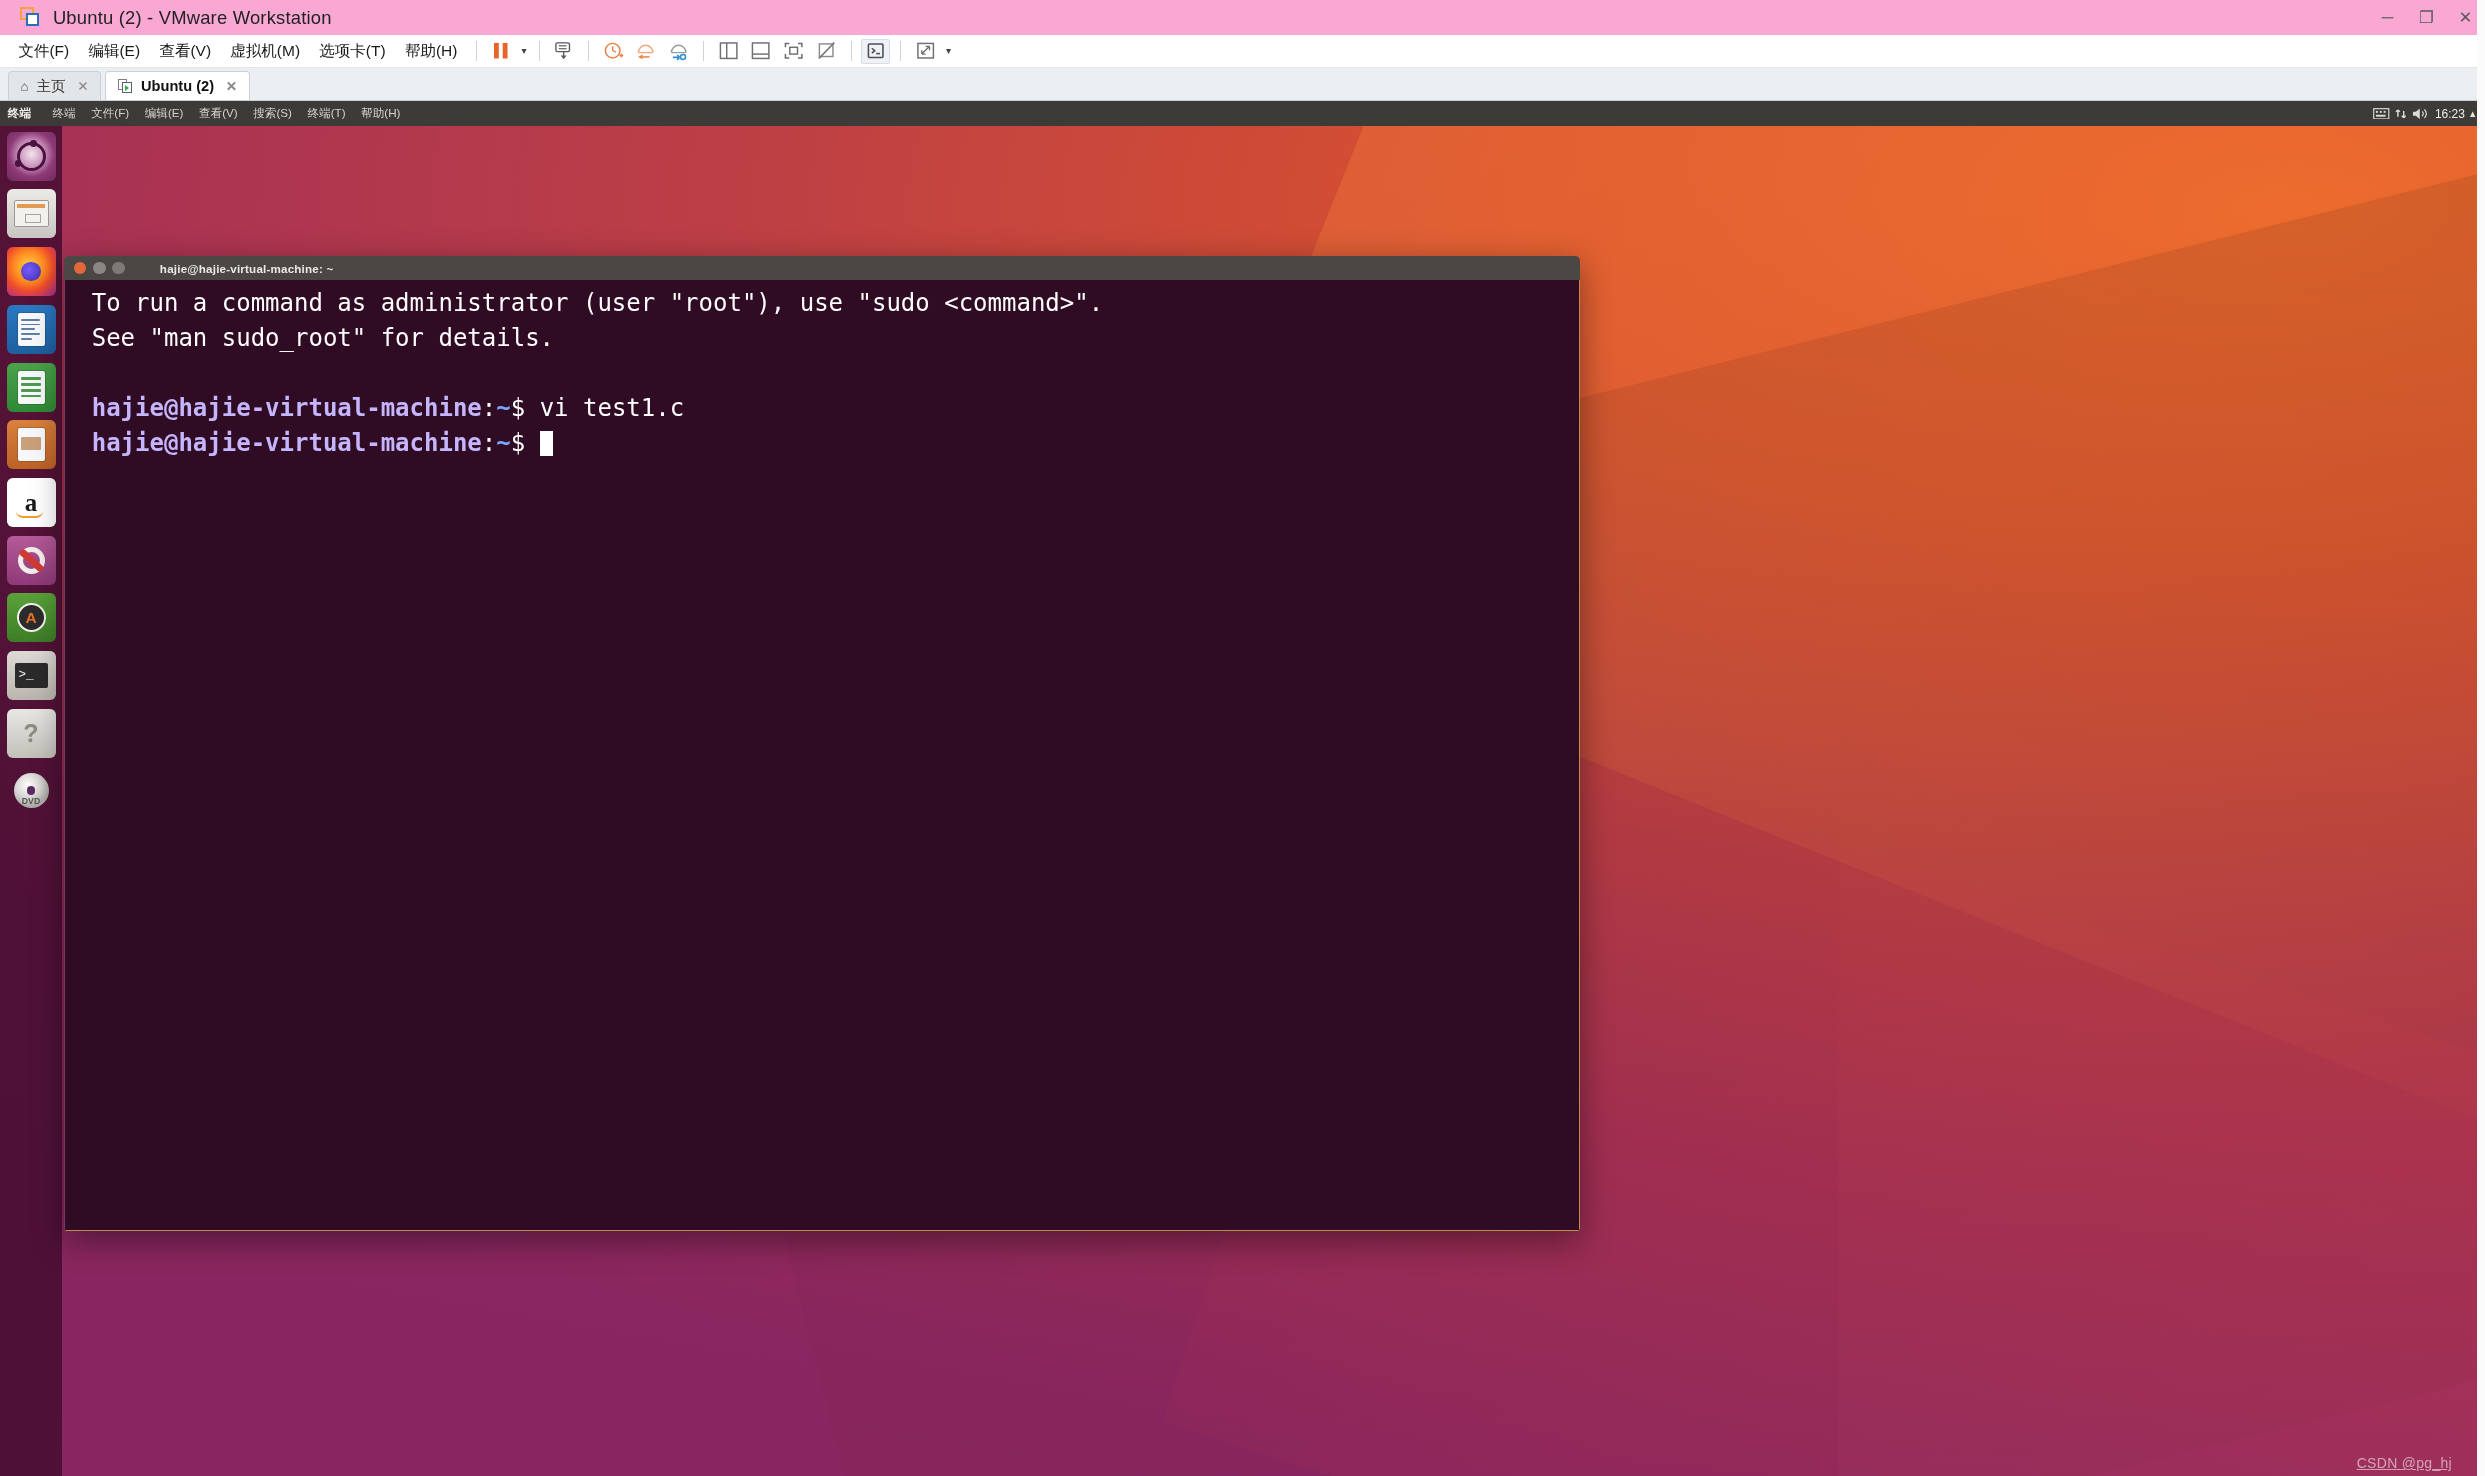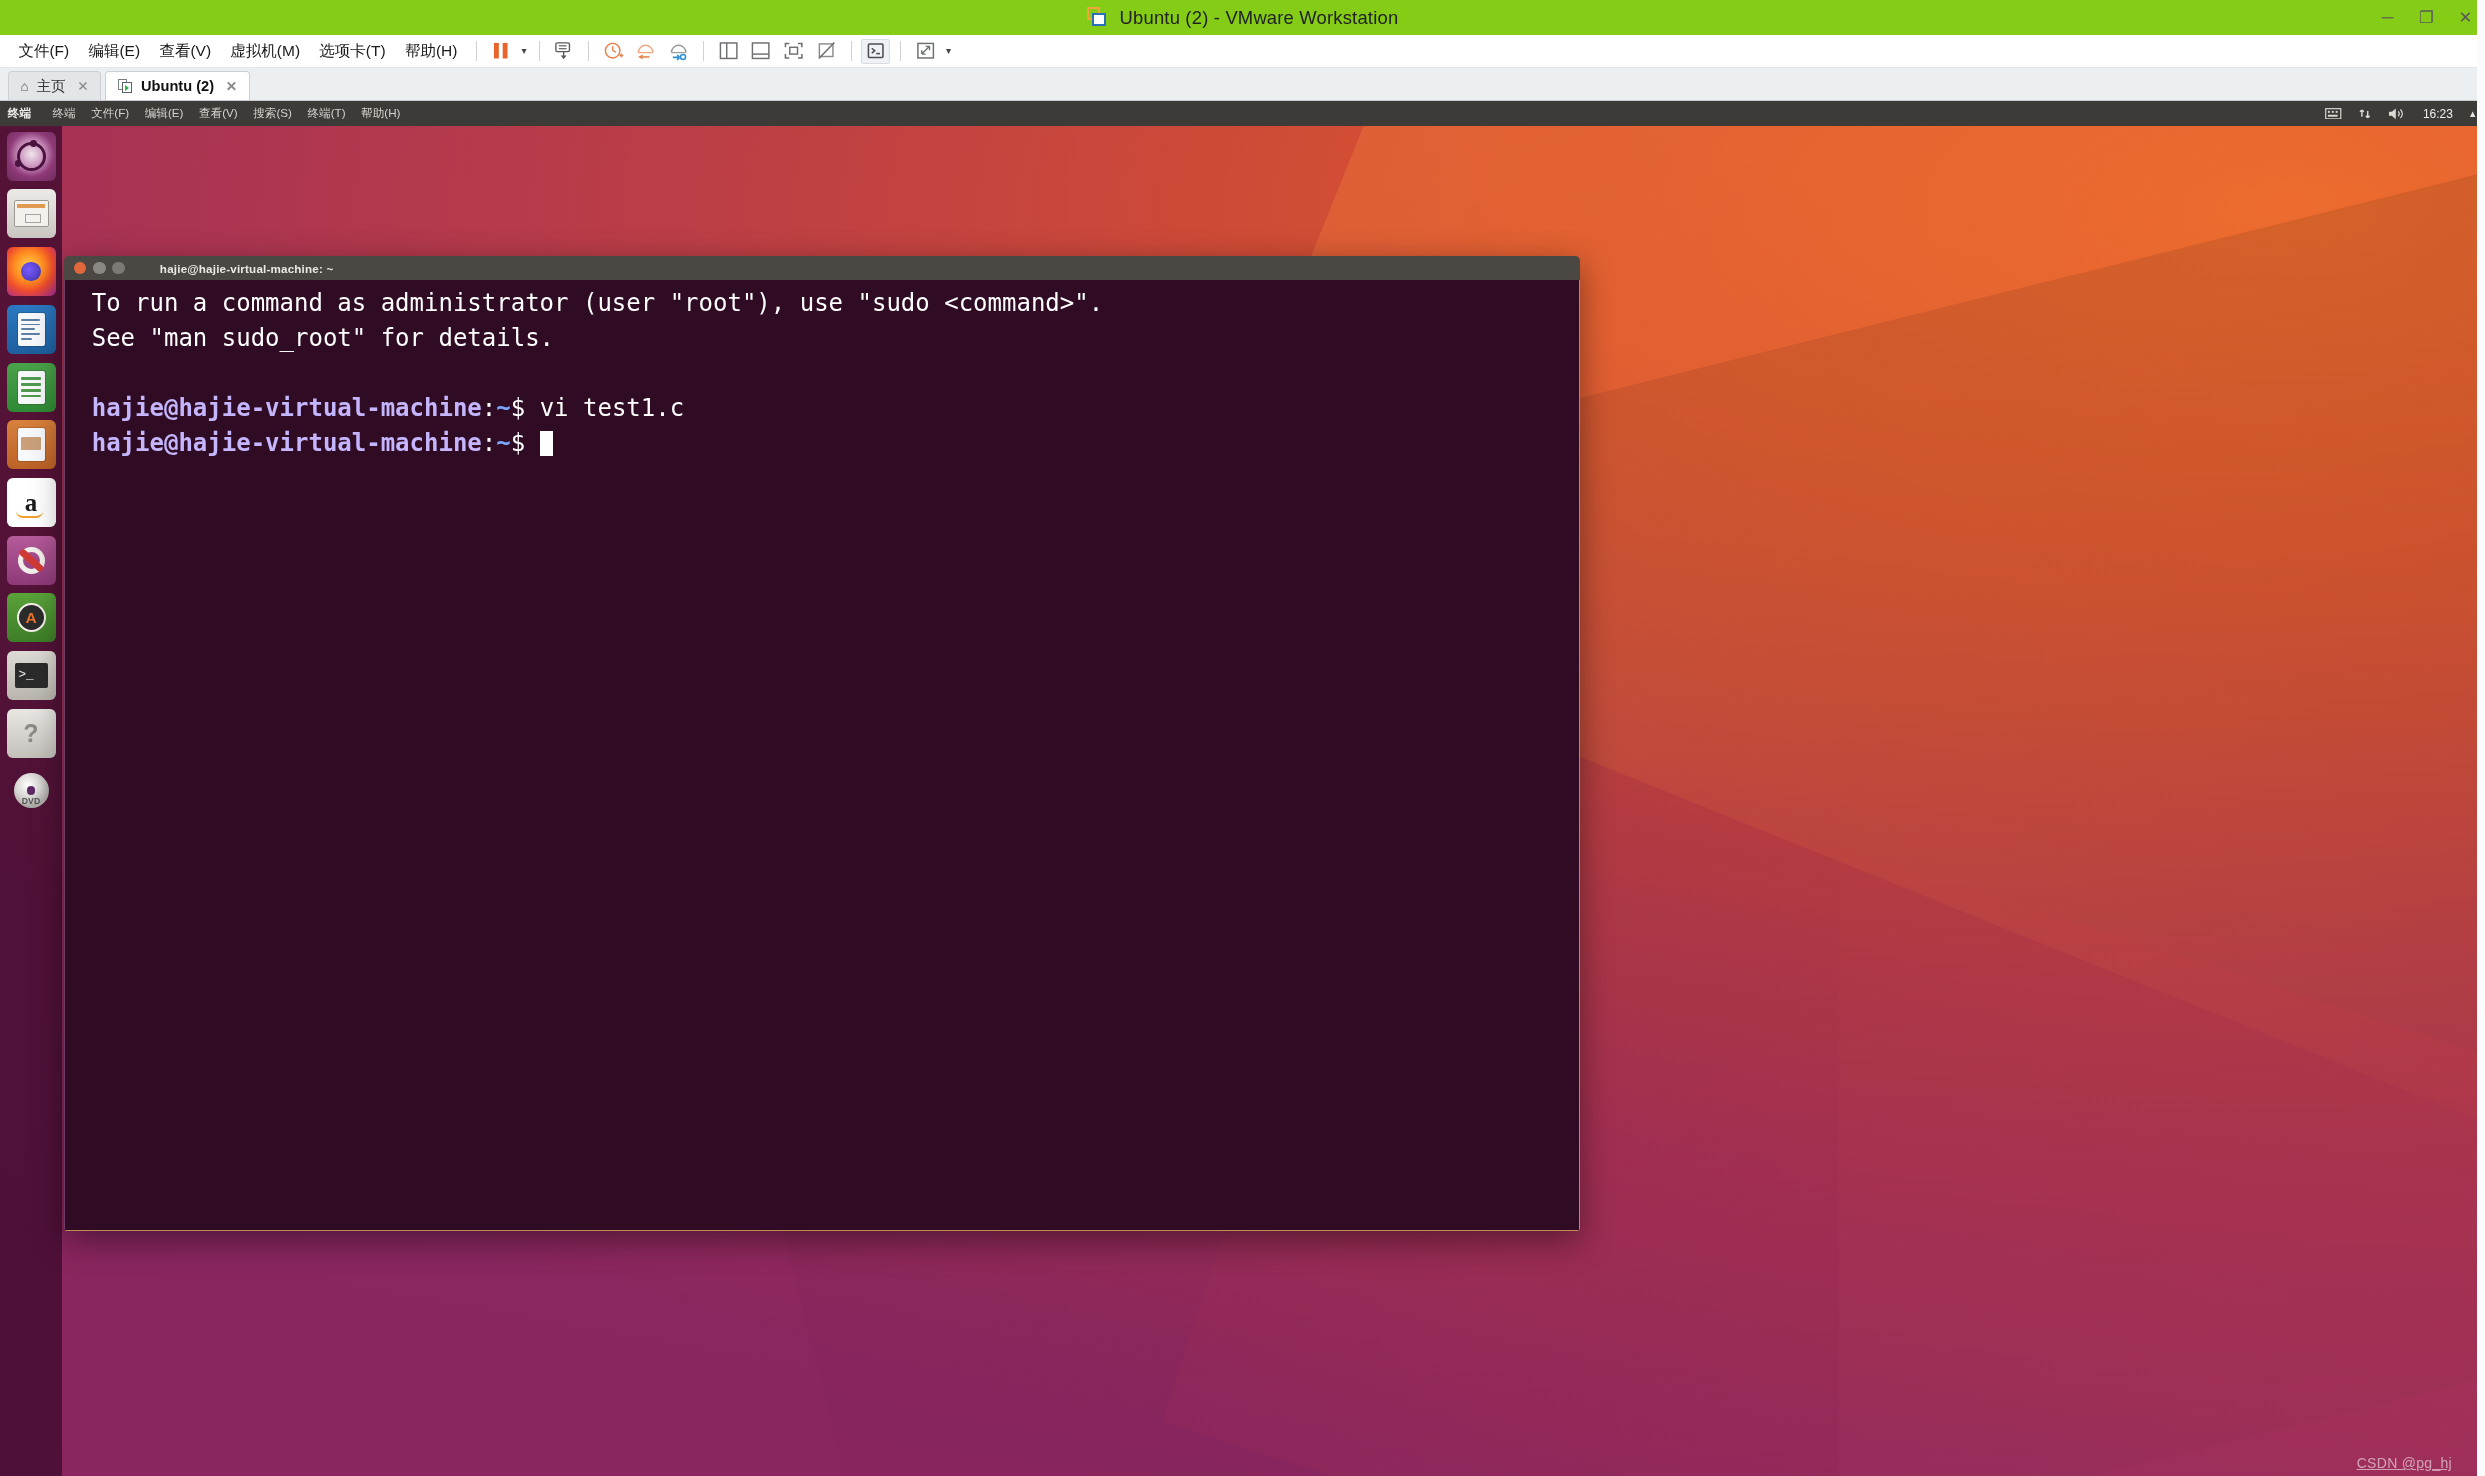--- a/index.html
+++ b/index.html
@@ -9,21 +9,21 @@
     background:#ffffff;
     -webkit-font-smoothing:antialiased;
   }
 
   
   #vmware-window { position:relative; width:2485px; height:1477px; background:#fff; }
 
   
   .titlebar {
     height:35px; display:flex; align-items:center;
-    background:#84cc16; padding-left:0; position:relative;justify-content:center;
+    background:#f9a8d4; padding-left:20px; position:relative;
   }
   .vm-logo { width:21.3px; height:21.3px; position:relative; flex:none; margin-right:11.6px; }
   .vm-logo .o { position:absolute; border:2.9px solid #f2a33c; }
   .vm-logo .o1 { left:0; top:0; width:13.6px; height:13.6px; }
   .vm-logo .o2 { left:5.8px; top:5.8px; width:13.6px; height:13.6px; border-color:#2a6ebb; background:#fff; }
   .title-text { font-size:18.4px; color:#222; letter-spacing:0.2px; }
   .win-controls { position:absolute; right:0; top:0; height:35px; display:flex; }
   .win-btn {
     width:39px; height:35px; display:flex; align-items:center; justify-content:center;
     font-size:16.5px; color:#5a5a5a; line-height:1;
@@ -90,21 +90,21 @@
     transform:rotate(18deg); }
 
   
   .unity-panel {
     position:absolute; left:0; top:0; right:0; height:25px;
     background:#3c3b37; display:flex; align-items:center; z-index:5;
     font-size:11.6px; color:#dcd9d4;
   }
   .unity-appname { font-weight:bold; padding:0 13.6px 0 7.8px; color:#eceae6; }
   .unity-menu { padding:0 7.8px; color:#d6d3ce; white-space:nowrap; }
-  .unity-tray { margin-left:auto; display:flex; align-items:center; gap:17px; padding-right:9.7px; }
+  .unity-tray { margin-left:auto; display:flex; align-items:center; gap:5px; padding-right:9.7px; }
   .tray-icon { display:flex; align-items:center; color:#e2e0dc; }
   .tray-clock { font-size:12px; color:#efeeea; }
   .tray-caret { font-size:10.7px; color:#e6e4e0; }
 
   
   .launcher {
     position:absolute; left:0; top:25px; bottom:0; width:62px;
     background:rgba(66,12,48,.82); z-index:6;
     padding-top:5.8px; display:flex; flex-direction:column; align-items:center; gap:8.7px;
   }

